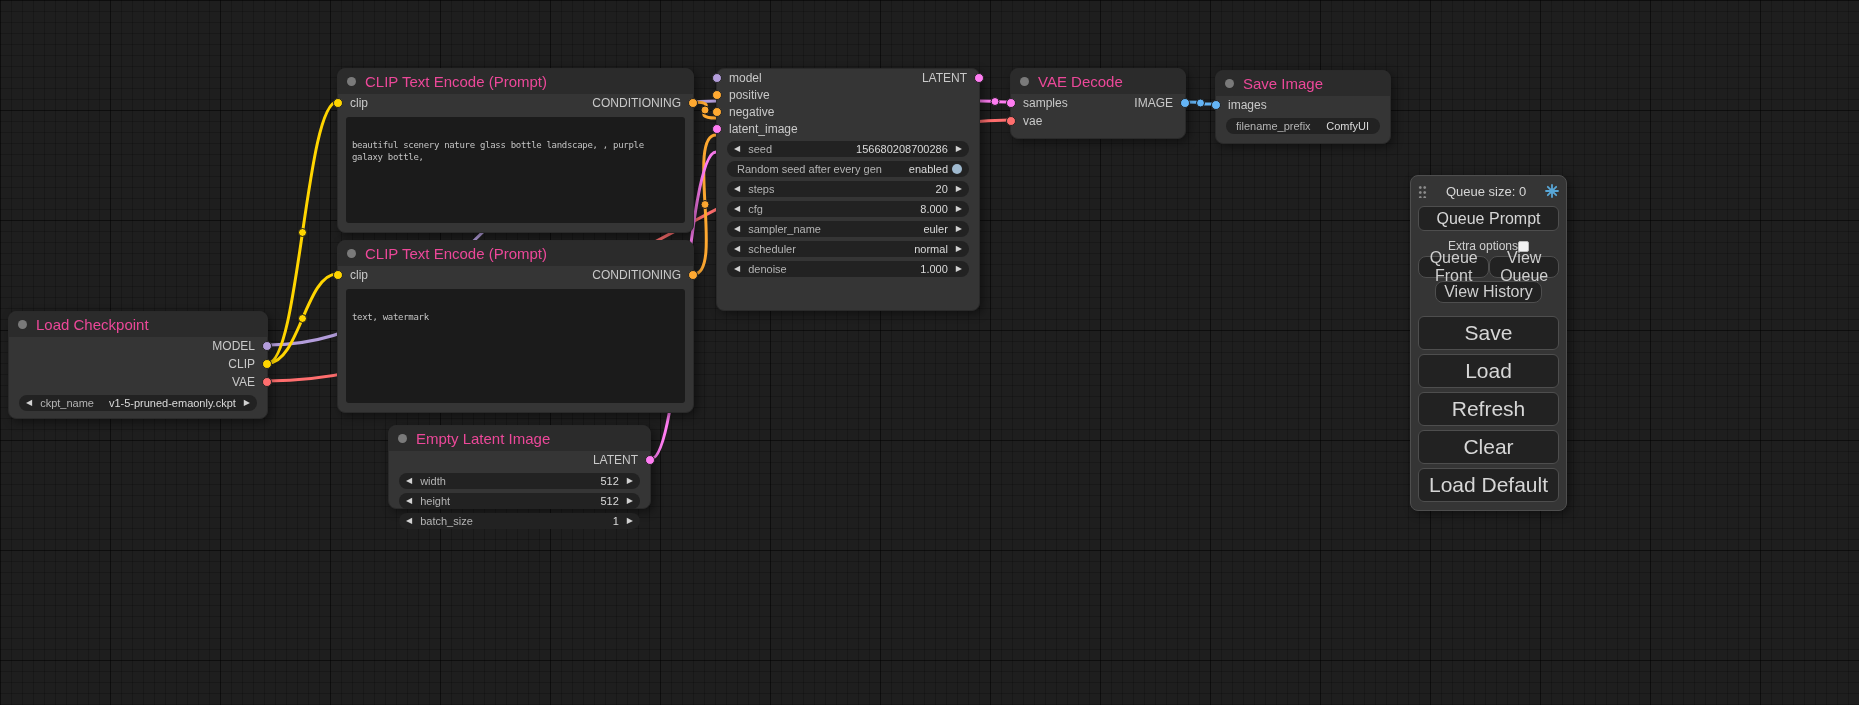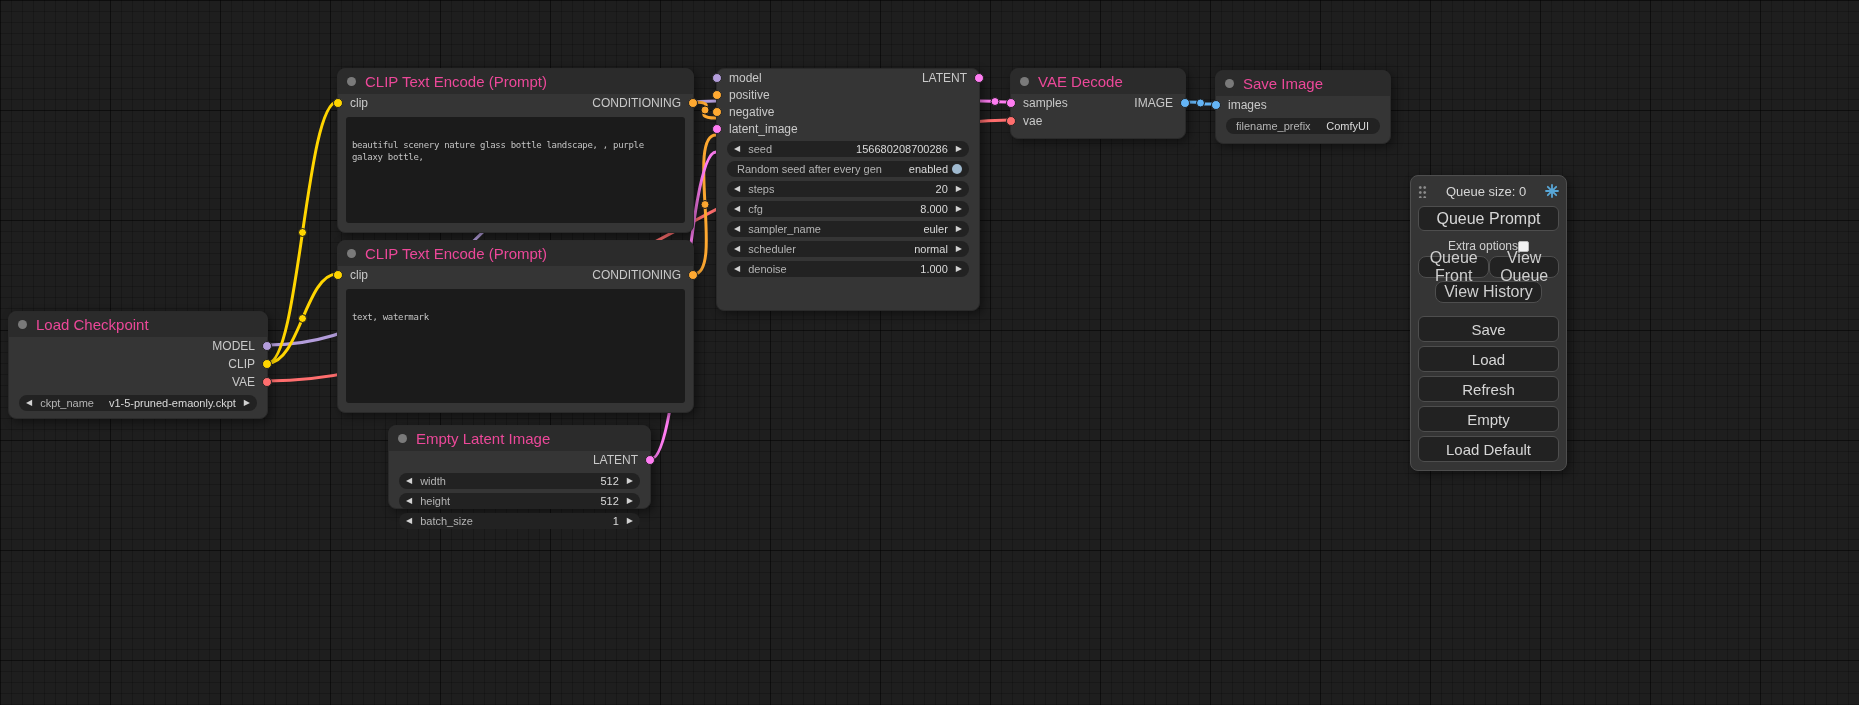--- a/index.html
+++ b/index.html
@@ -81,21 +81,21 @@
     background-image:radial-gradient(#8b8b8b 1.1px, transparent 1.4px);
     background-size:4.5px 5px;background-position:0 1px;
   }
   .queue-size{flex:1;text-align:center;font-size:13px;color:#d6d6d6;}
   .gear{flex:none;display:flex;align-items:center;cursor:pointer;}
 
   button{font-family:"Liberation Sans",sans-serif;cursor:pointer;}
   .btn{
     display:flex;align-items:center;justify-content:center;width:100%;
     background:#222;border:1px solid #4e4e4e;border-radius:6px;color:#d6d6d6;
-    height:26px;font-size:15px;margin-top:4px;box-sizing:border-box;
+    height:34px;font-size:21px;margin-top:4px;box-sizing:border-box;
   }
   .btn-queue{height:25px;font-size:16px;margin-top:6px;text-align:center;}
   .extra-row{display:flex;align-items:center;justify-content:center;margin:8px 0 3px;font-size:12px;color:#cfcfcf;}
   .checkbox{width:11px;height:11px;background:#f2f2f2;border-radius:2px;border:1px solid #bbb;box-sizing:border-box;}
   .small-row{display:flex;justify-content:space-between;margin-top:3px;}
   .small-row.center{justify-content:center;}
   .btn-small{
     background:#222;border:1px solid #4e4e4e;border-radius:8px;color:#cfcfcf;
     font-size:16px;height:22px;padding:0 8px;display:flex;align-items:center;
   }
@@ -328,17 +328,17 @@
       <button class="btn-small">Queue Front</button>
       <button class="btn-small">View Queue</button>
     </div>
     <div class="small-row center">
       <button class="btn-small">View History</button>
     </div>
     <div class="group-gap"></div>
     <button class="btn">Save</button>
     <button class="btn">Load</button>
     <button class="btn">Refresh</button>
-    <button class="btn">Empty</button>
+    <button class="btn">Clear</button>
     <button class="btn">Load Default</button>
   </div>
 
 </div>
 
 </body></html>

